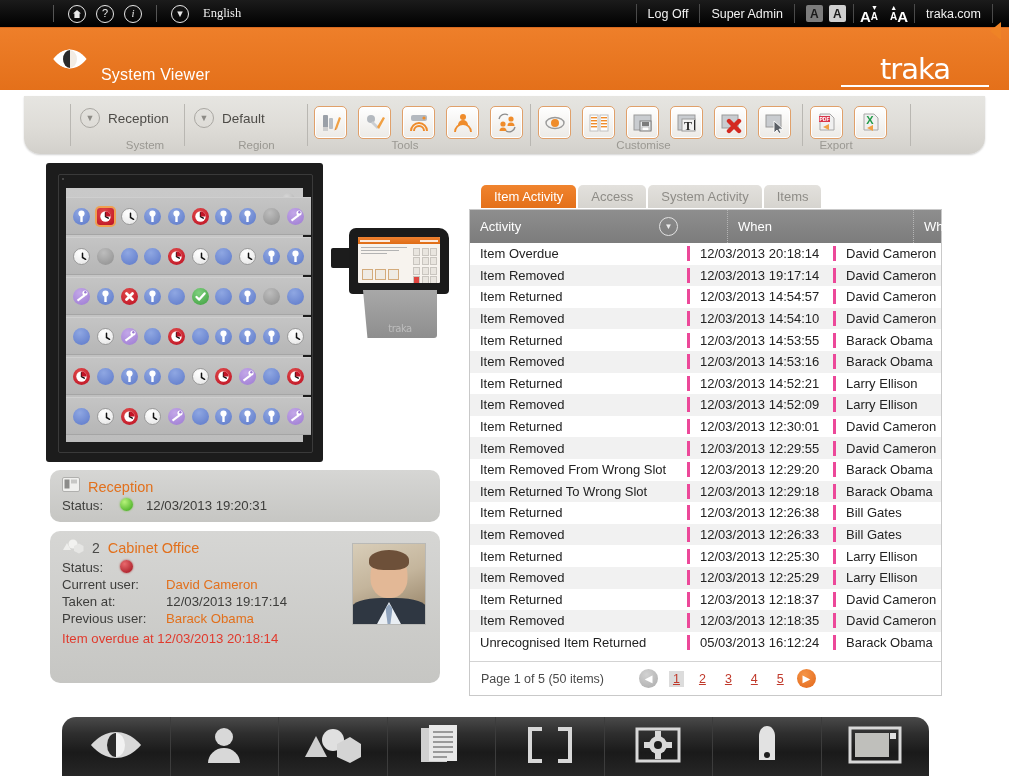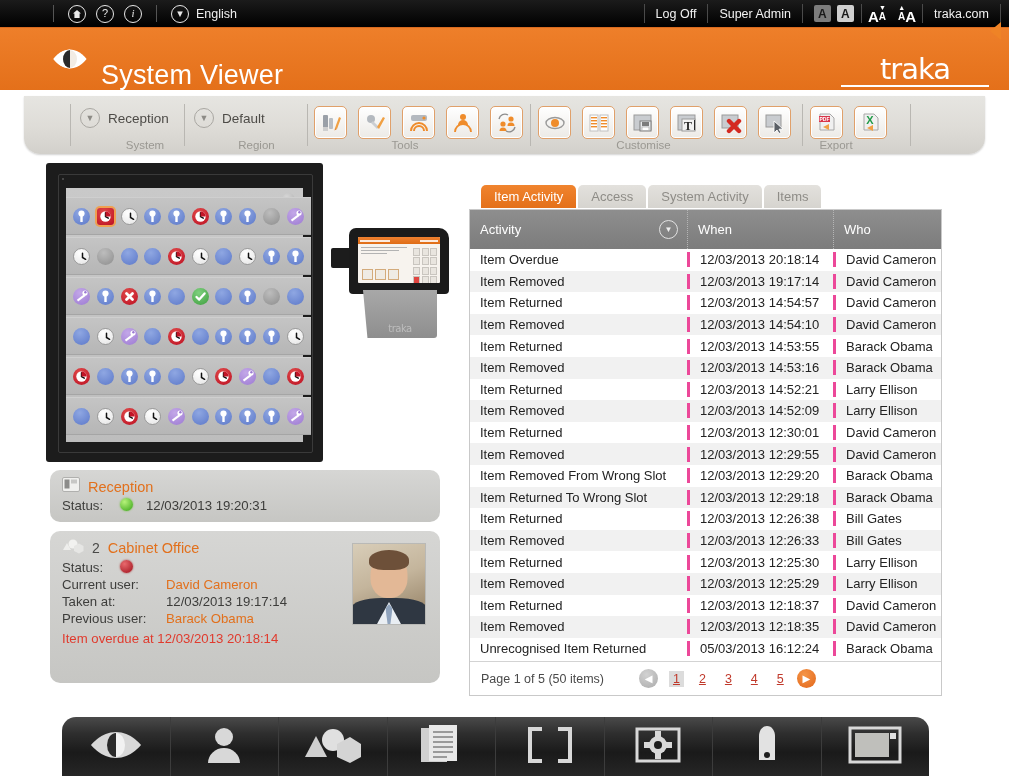--- a/index.html
+++ b/index.html
@@ -19,22 +19,22 @@
     display:flex;align-items:center;
   }
   .tb-left{display:flex;align-items:center;padding-left:44px;gap:0px;}
   .tb-sep{width:1px;height:17px;background:#555;margin:0 9px;}
   .circ-ico{
     width:16px;height:16px;border:1.6px solid #e8e8e8;border-radius:50%;
     display:inline-flex;align-items:center;justify-content:center;
     color:#e8e8e8;font-size:11px;line-height:1;margin:0 5px;
   }
   .circ-ico svg{display:block;}
-  .tb-lang{color:#f0f0f0;font-size:12.5px;margin-left:2px;}
-  .tb-right{margin-left:auto;display:flex;align-items:center;padding-right:8px;}
+  .tb-lang{color:#f0f0f0;font-size:12.5px;margin-left:9px;font-family:Liberation Serif, serif;}
+  .tb-right{margin-left:auto;display:flex;align-items:center;padding-right:16px;}
   .tb-right .lnk{color:#f2f2f2;font-size:12.5px;padding:0 11px;cursor:pointer;white-space:nowrap;}
   .vdiv{width:1px;height:19px;background:#4a4a4a;}
   .abox{
     width:17px;height:17px;border-radius:2px;margin:0 3px;
     display:inline-flex;align-items:center;justify-content:center;
     font-size:12px;font-weight:bold;color:#111;
   }
   .abox.dark{background:#7c7c7c;color:#1a1a1a;}
   .abox.light{background:#cfcfcf;color:#1a1a1a;}
   .azoom{color:#fff;font-weight:bold;display:inline-flex;align-items:flex-end;margin:0 6px;}
@@ -44,21 +44,21 @@
 
   
   .header{
     position:absolute;left:0;top:28px;width:1009px;height:62px;
     background:linear-gradient(#ee7f2a,#e4701a);
     overflow:hidden;
   }
   .hdr-eye{position:absolute;left:52px;top:20px;}
   .hdr-title{
     position:absolute;left:101px;top:47px;transform:translateY(-50%);
-    color:#ffffff;font-size:27px;letter-spacing:.2px;text-align:center;
+    color:#ffffff;font-size:16px;letter-spacing:.2px;text-align:center;
   }
   .logo{position:absolute;right:14px;top:27px;text-align:center;width:160px;}
   .logo .word{
     color:#fff;font-size:29px;line-height:28px;letter-spacing:-1px;
     font-family:"DejaVu Sans", sans-serif;font-weight:400;
   }
   .logo .rule{height:2px;background:#fff;margin:2px 6px 3px 6px;}
 
   
   .ribbon{
@@ -193,22 +193,22 @@
     font-size:13px;border-radius:5px 5px 0 0;margin-right:2px;cursor:pointer;
     background:linear-gradient(#e3e1dd,#d6d4cf);color:#8e8c87;
   }
   .tab.active{background:linear-gradient(#f0842e,#e4701a);color:#fff;margin-left:12px;}
   .grid{
     position:absolute;left:469px;top:209px;width:473px;height:487px;
     background:#fff;border:1px solid #c9c9c9;box-sizing:border-box;
     font-size:13px;
   }
   .ghead{
-    display:flex;height:39px;
-    background:linear-gradient(#8e8e8e,#7c7c7c);color:#fff;
+    display:flex;height:33px;
+    background:linear-gradient(#8e8e8e,#7c7c7c);color:#fff;gap:40px;
   }
   .ghead .gh{display:flex;align-items:center;height:100%;padding-left:10px;box-sizing:border-box;}
   .ghead .gh.b{border-left:1px dotted #b5b5b5;}
   .sortcirc{
     width:17px;height:17px;border:1.4px solid #e2e2e2;border-radius:50%;margin-left:auto;margin-right:9px;
     display:inline-flex;align-items:center;justify-content:center;color:#eee;font-size:8px;
   }
   .grow{display:flex;height:21.6px;align-items:center;color:#222;}
   .grow .gc{padding-left:10px;box-sizing:border-box;overflow:hidden;white-space:nowrap;}
   .grow .gc.b{border-left:3px solid #ec4899;}

